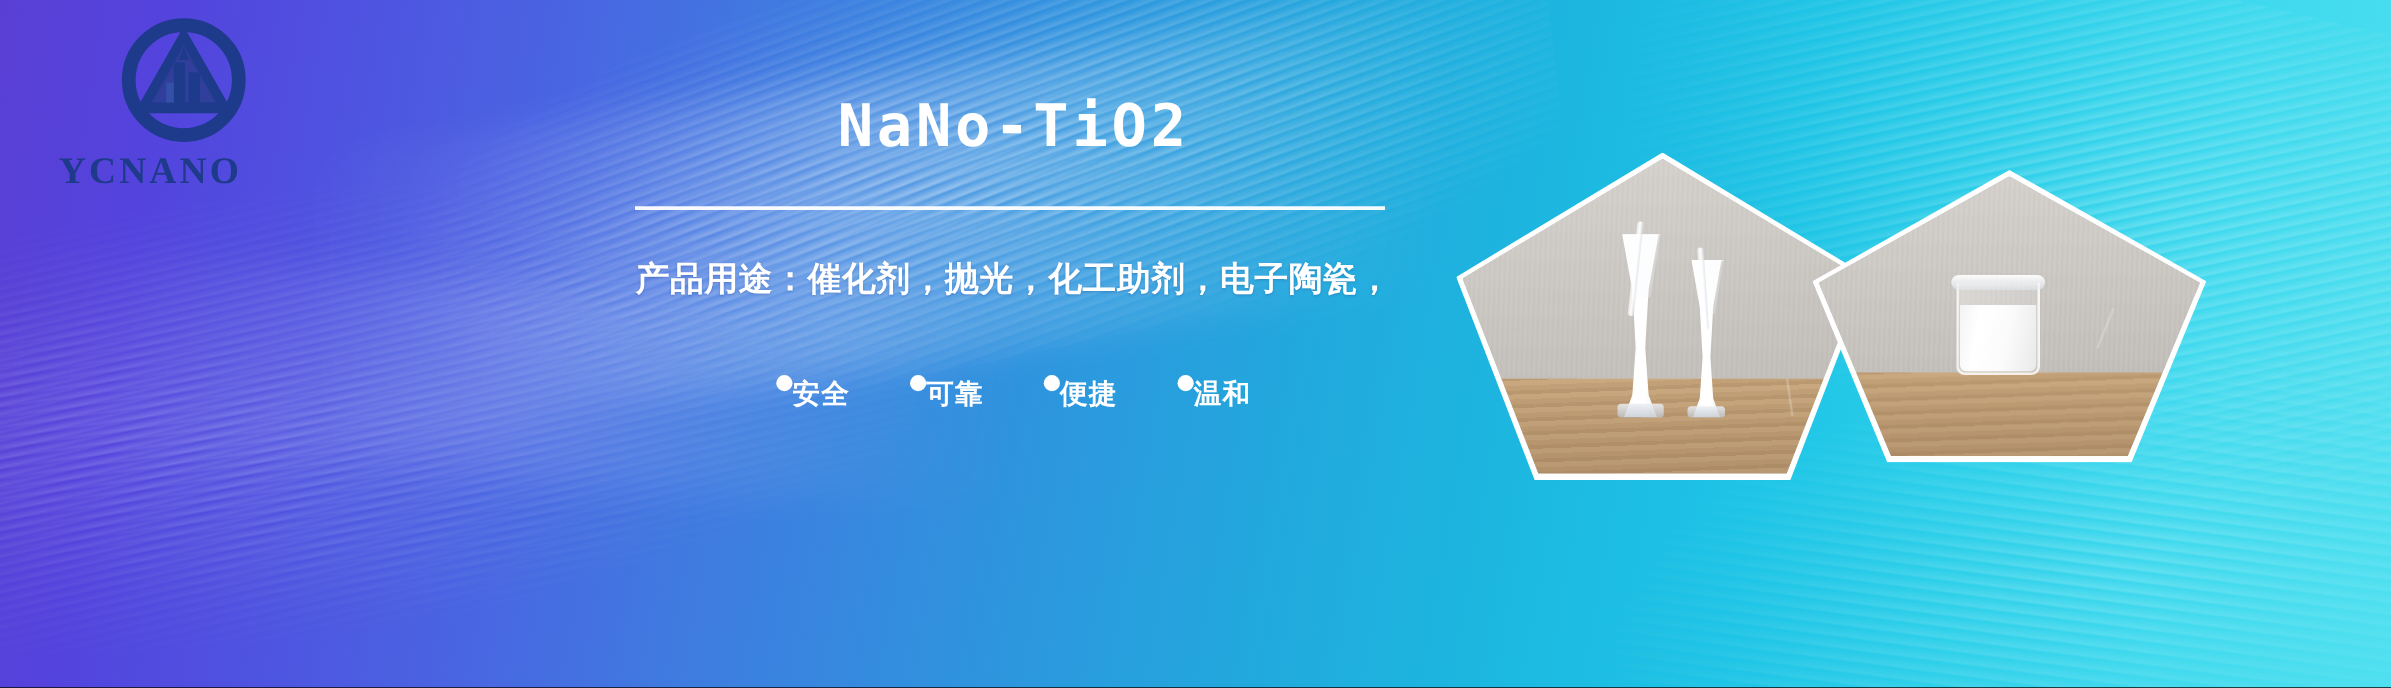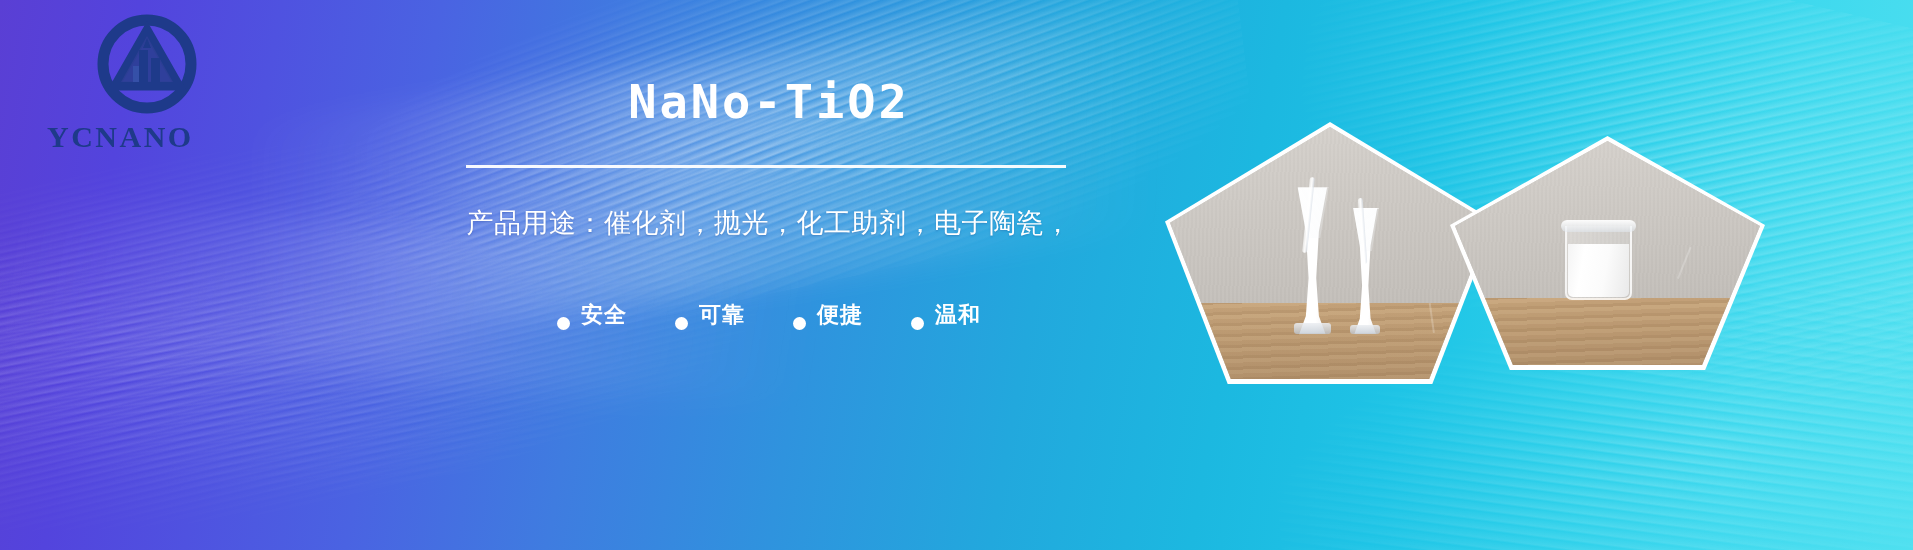--- a/index.html
+++ b/index.html
@@ -109,42 +109,42 @@
   }
   
   #logo{position:absolute;left:47px;top:14px;width:200px;height:150px;}
   #logo svg{display:block;}
   .logo-word{
     position:absolute;left:0;top:106px;width:200px;
     color:#1e3a8a;font-size:30px;font-weight:700;letter-spacing:2.5px;
     font-family:"Liberation Serif","DejaVu Serif",serif;
   }
   
-  #center{position:absolute;left:444px;top:0;width:650px;height:394px;text-align:center;}
+  #center{position:absolute;left:486px;top:0;width:650px;height:394px;text-align:center;}
   #title{
     position:absolute;left:0;top:74px;width:650px;
     color:#ffffff;font-size:47px;font-weight:700;letter-spacing:3px;
     font-family:"DejaVu Sans Mono","Liberation Mono",monospace;
     white-space:nowrap;
   }
   #title-divider{
     position:absolute;left:22px;top:165px;width:600px;height:3px;
     background:#ffffff;opacity:.95;
   }
   #desc{position:absolute;left:0;top:200px;width:650px;}
   .desc-line{
-    color:#ffffff;font-size:27px;font-weight:400;line-height:46px;
+    color:#ffffff;font-size:27px;font-weight:700;line-height:46px;
     letter-spacing:.5px;white-space:nowrap;
     text-shadow:0 1px 2px rgba(20,40,110,.25);
   }
   #bullets{
     position:absolute;left:0;top:300px;width:650px;
     display:flex;justify-content:center;align-items:center;gap:48px;
   }
-  .bullet{display:flex;align-items:flex-end;gap:11px;white-space:nowrap;}
+  .bullet{display:flex;align-items:flex-start;white-space:nowrap;}
   .bullet-dot{
     width:13px;height:13px;border-radius:50%;background:#ffffff;flex:none;
   }
   .bullet-label{
     color:#ffffff;font-size:22px;font-weight:700;letter-spacing:1px;
   }
   
   .penta{
     position:absolute;
     -webkit-clip-path:polygon(50% 0%,100% 38%,81% 100%,19% 100%,0% 38%);

